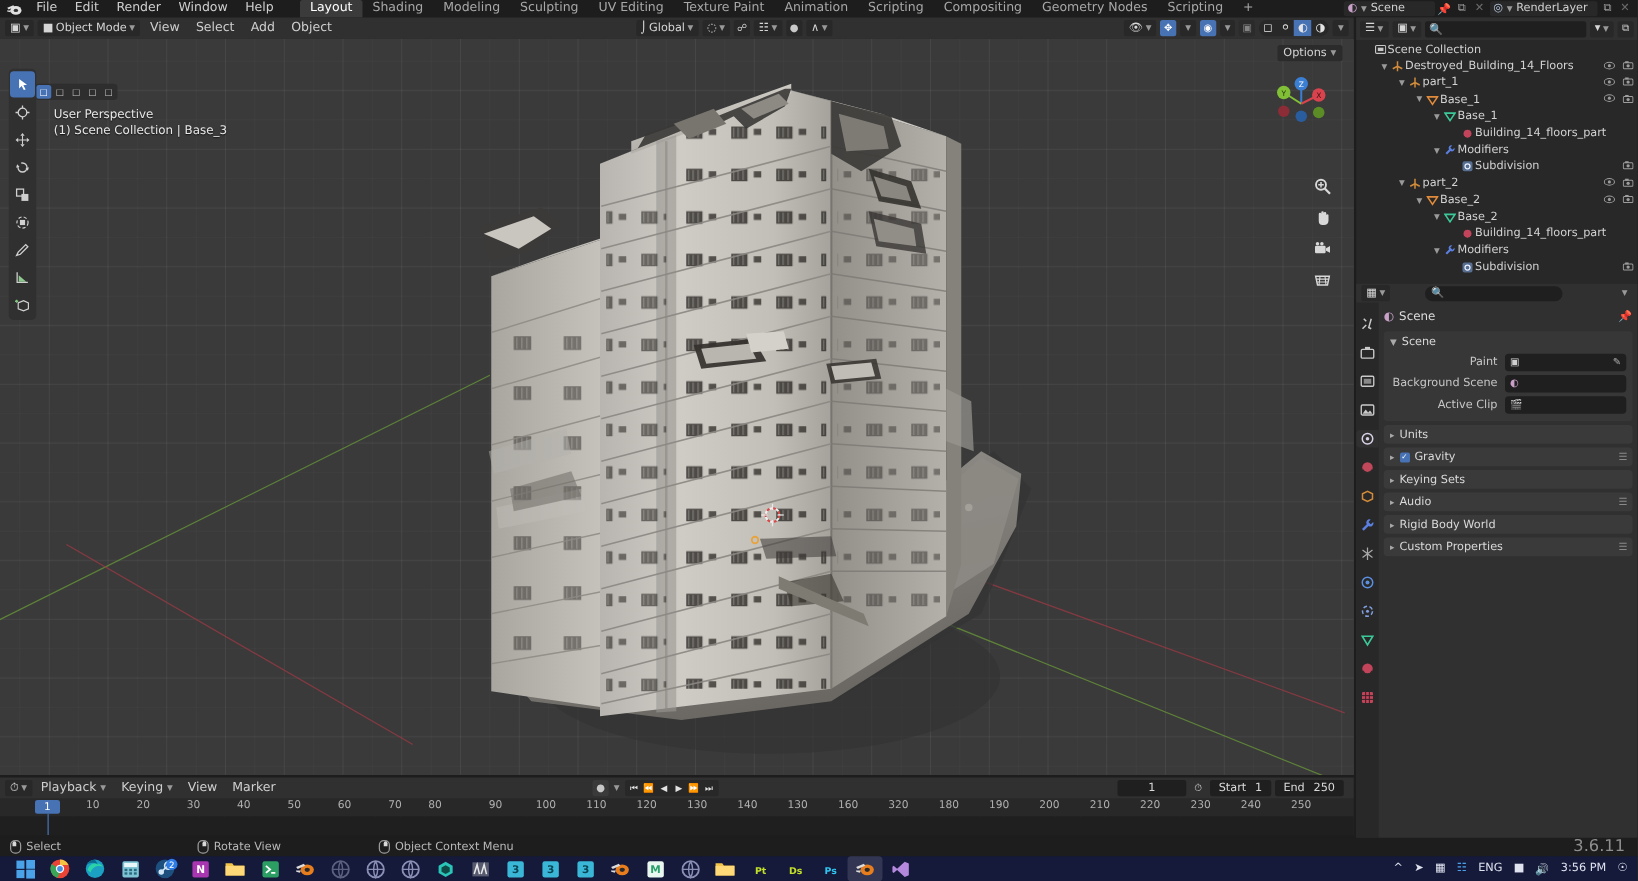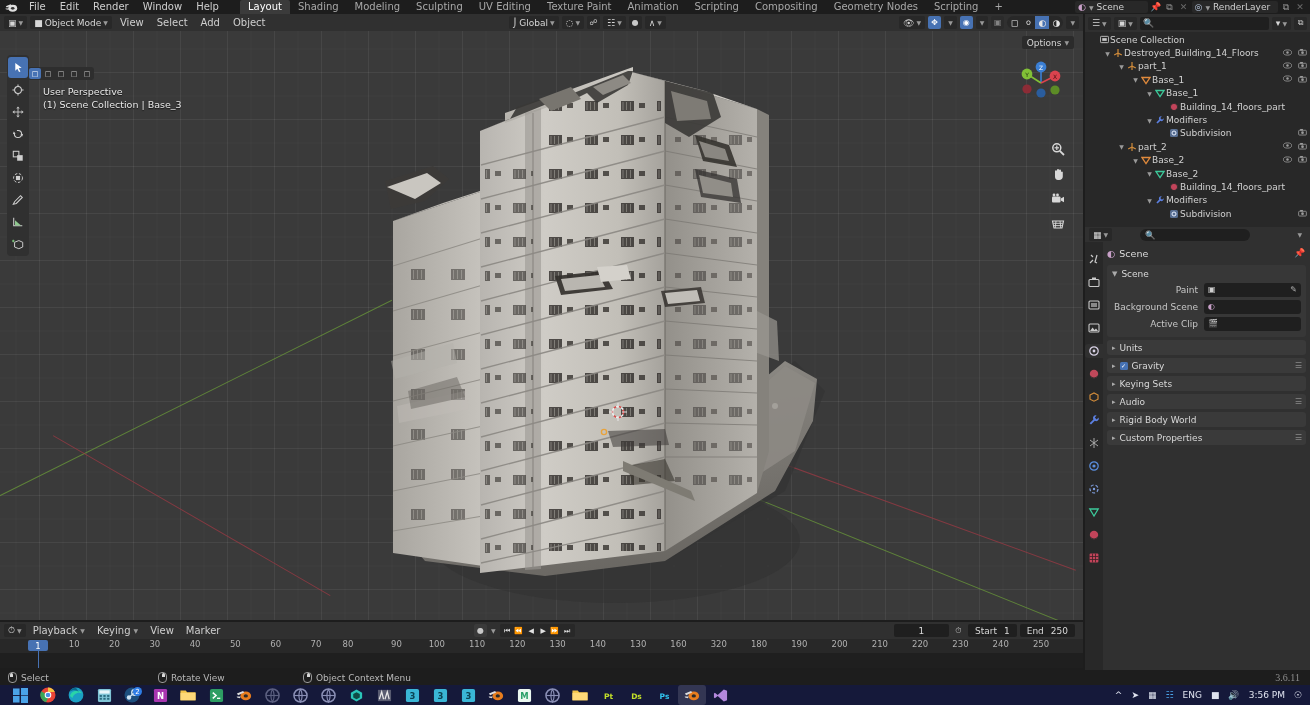--- a/index.html
+++ b/index.html
@@ -178,21 +178,21 @@
   .pr-crumb { display:flex; align-items:center; gap:4px; height:16px; font-size:9.5px; color:#dcdcdc; }
   .panel { background:#373737; border-radius:3px; margin-top:4px; padding:3px 5px 6px 5px; }
   .panel-closed { background:#3a3a3a; border-radius:3px; margin-top:3px; height:15px; display:flex; align-items:center; padding:0 5px; gap:4px; font-size:9px; color:#d9d9d9; }
   .panel-title { display:flex; align-items:center; gap:4px; font-size:9px; color:#d9d9d9; height:12px; }
   .prop-row { display:flex; align-items:center; height:15px; margin-top:2px; }
   .prop-lbl { width:92px; text-align:right; padding-right:6px; font-size:9px; color:#c6c6c6; }
   .prop-val { flex:1; height:14px; background:#1f1f1f; border-radius:3px; display:flex; align-items:center; padding:0 4px; gap:4px; position:relative; }
   .prop-val .rt { position:absolute; right:4px; font-size:8px; color:#aaa; }
   .grip { margin-left:auto; font-size:8px; color:#8a8a8a; letter-spacing:-1px;}
   .cbx { width:8px; height:8px; background:#4772b3; border-radius:1.5px; display:flex; align-items:center; justify-content:center; font-size:6px; color:#fff; }
-  .ver { position:absolute; right:6px; top:670px; font-size:10px; color:#8f8f8f;font-family:Liberation Serif, serif; }
+  .ver { position:absolute; right:6px; top:670px; font-size:13px; color:#8f8f8f; }
 
   
   .taskbar {
     position:absolute; left:0; top:685px; width:1310px; height:20px;
     background:#15193a; display:flex; align-items:center; padding-left:6px; gap:0px;
   }
   .tb-icon { width:28px; height:20px; display:flex; align-items:center; justify-content:center; position:relative; }
   .tb-badge { position:absolute; top:2px; right:4px; background:#2e7de6; color:#fff; font-size:7px; border-radius:50%; width:9px; height:9px; display:flex; align-items:center; justify-content:center; }
   .tb-right { margin-left:auto; display:flex; align-items:center; gap:9px; padding-right:8px; font-size:9px; color:#dfe3ef; }
   .tb-active { background:rgba(255,255,255,.13); border-radius:3px; }

